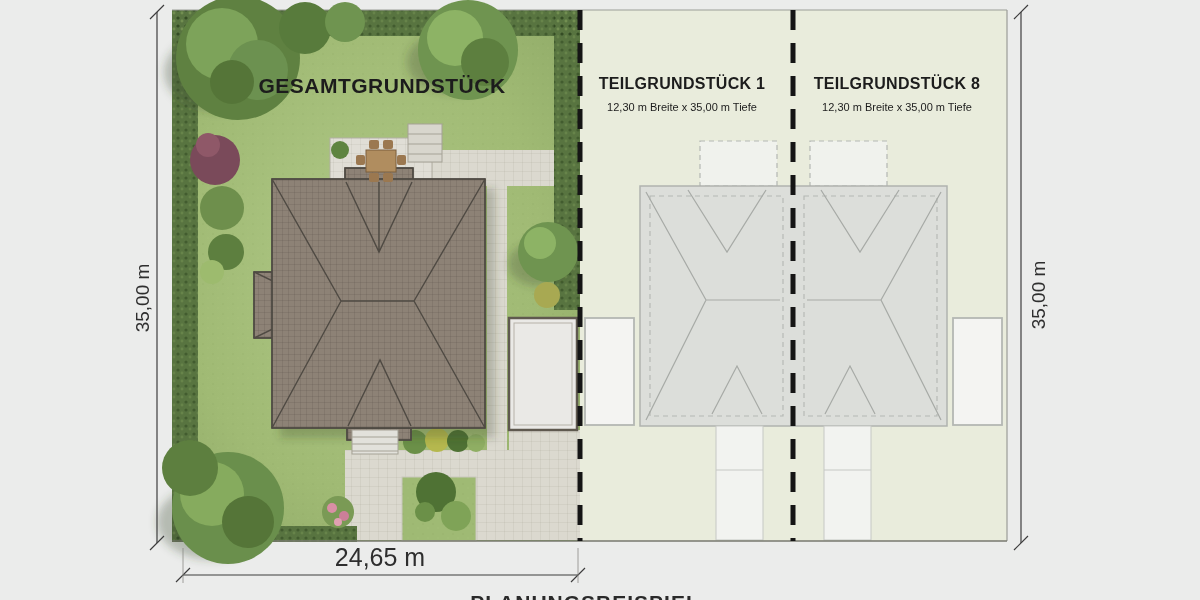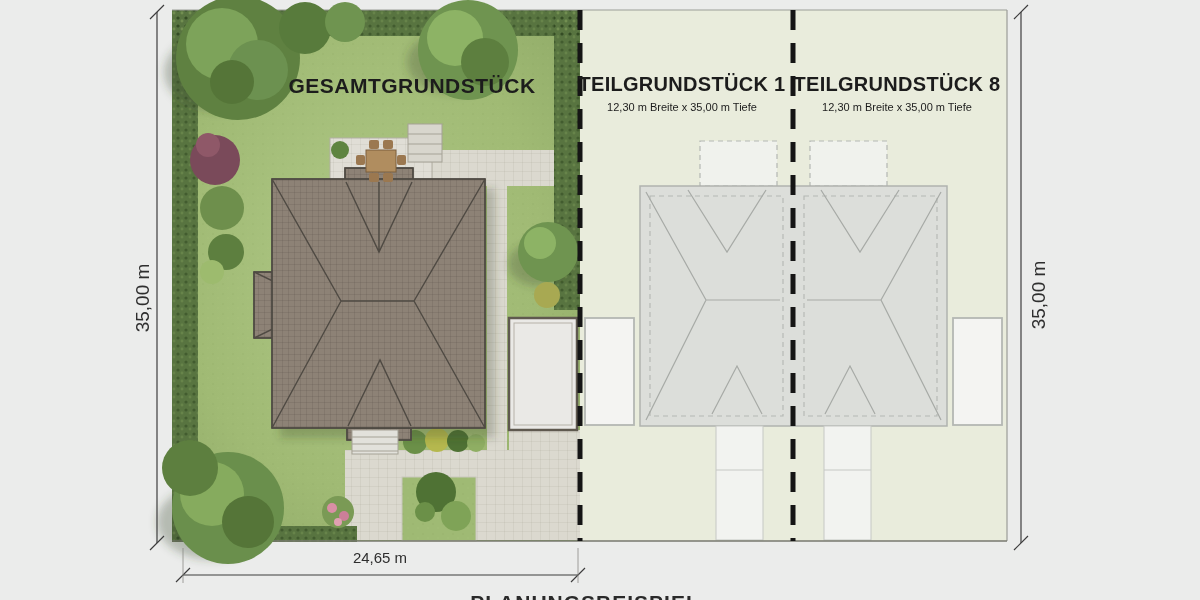--- a/index.html
+++ b/index.html
@@ -2,25 +2,25 @@
 <html><head>
 <meta charset="utf-8">
 <style>
   html,body{margin:0;padding:0;background:#ebeceb;}
   .stage{position:relative;width:1200px;height:600px;overflow:hidden;
          background:#ebeceb;font-family:"Liberation Sans",sans-serif;}
   .stage svg{position:absolute;left:0;top:0;}
   .label{position:absolute;color:#1c1c1c;white-space:nowrap;
          transform:translate(-50%,-50%);}
   .plan-title{font-size:21px;font-weight:bold;letter-spacing:.5px;}
-  .plot-title{font-size:20px;font-weight:bold;letter-spacing:.3px;}
+  .plot-title{font-size:16px;font-weight:bold;letter-spacing:.3px;}
   .plot-sub{font-size:11px;}
   .dim-label{font-size:19px;color:#2e2e2e;}
   .dim-vert{transform:translate(-50%,-50%) rotate(-90deg);}
-  .dim-bottom{font-size:15px;}
+  .dim-bottom{font-size:25px;}
   .caption-cut{position:absolute;left:585px;top:591px;transform:translateX(-50%);
          font-size:21px;font-weight:bold;color:#2a2a2a;letter-spacing:1px;}
 </style>
 </head>
 <body>
 
 <div class="stage">
 
 <svg width="1200" height="600" viewBox="0 0 1200 600">
   <defs>
@@ -225,21 +225,21 @@
     <path d="M157 12 V543"></path>
     <path d="M150 19 L164 5 M150 550 L164 536"></path>
     <path d="M1021 12 V543"></path>
     <path d="M1014 19 L1028 5 M1014 550 L1028 536"></path>
     <path d="M183 575 H578"></path>
     <path d="M176 582 L190 568 M571 582 L585 568"></path>
     <path d="M183 548 V583 M578 548 V583" stroke="#8a8b85" stroke-width="0.8"></path>
   </g>
 </svg>
 
-  <div class="label plan-title" style="left:412px;top:86px;">GESAMTGRUNDSTÜCK</div>
+  <div class="label plan-title" style="left:382px;top:86px;">GESAMTGRUNDSTÜCK</div>
 
   <div class="label plot-title" style="left:682px;top:84px;">TEILGRUNDSTÜCK 1</div>
   <div class="label plot-sub" style="left:682px;top:107px;">12,30 m Breite x 35,00 m Tiefe</div>
 
   <div class="label plot-title" style="left:897px;top:84px;">TEILGRUNDSTÜCK 8</div>
   <div class="label plot-sub" style="left:897px;top:107px;">12,30 m Breite x 35,00 m Tiefe</div>
 
   <div class="label dim-label dim-vert" style="left:143px;top:298px;">35,00 m</div>
   <div class="label dim-label dim-vert" style="left:1039px;top:295px;">35,00 m</div>
   <div class="label dim-label dim-bottom" style="left:380px;top:557px;">24,65 m</div>

